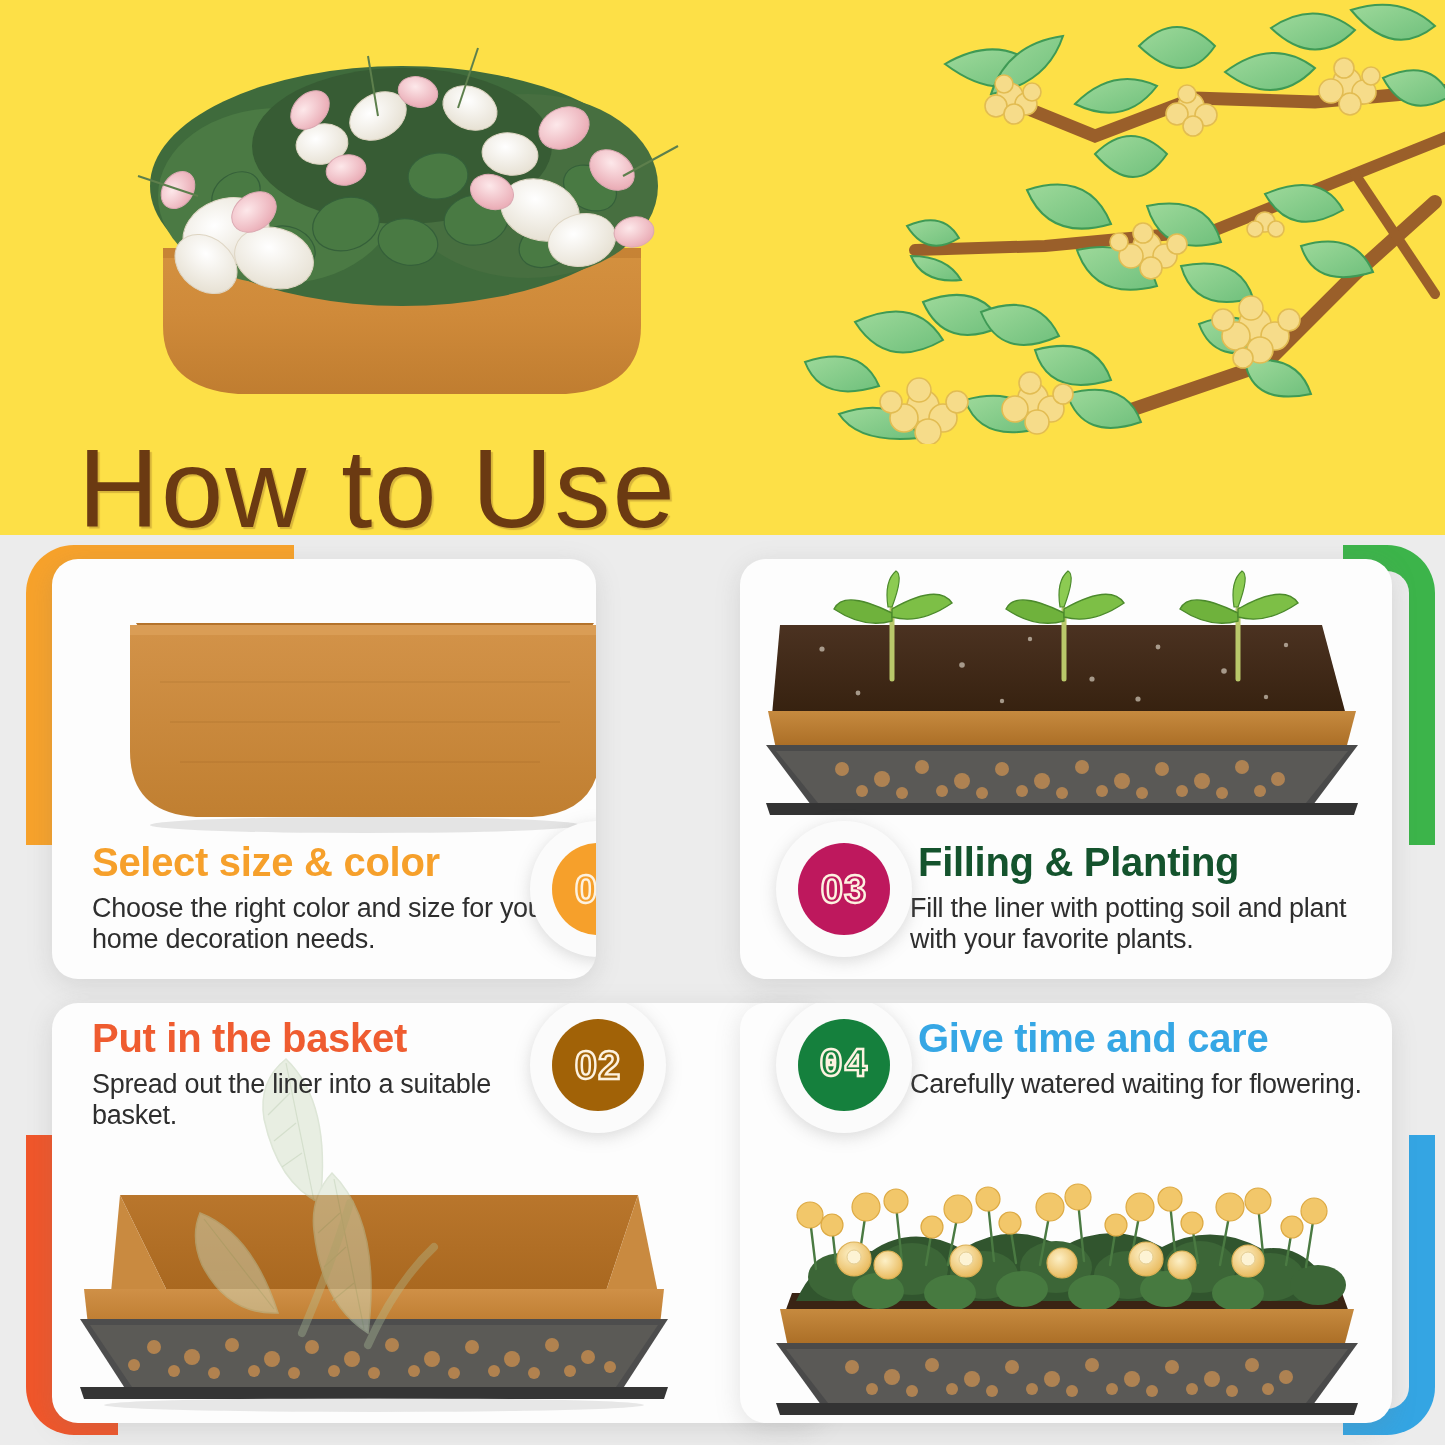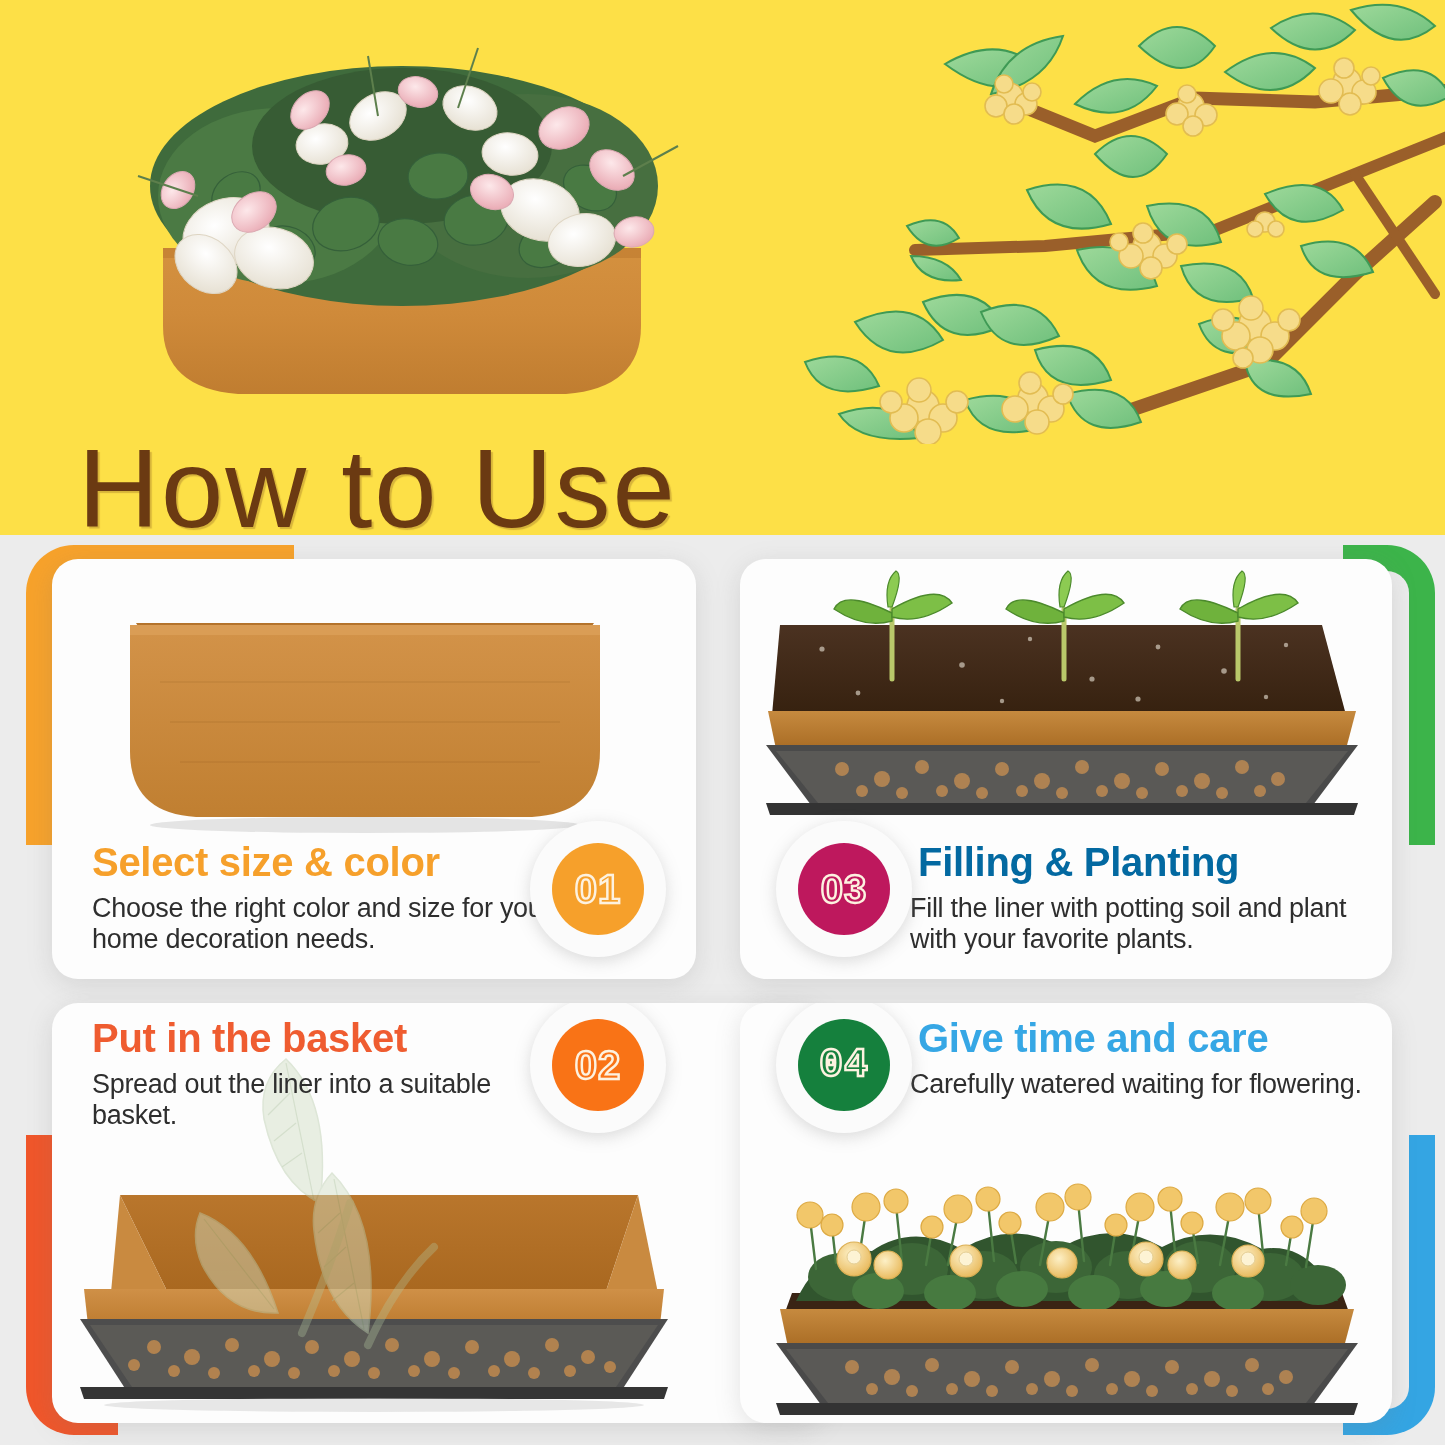--- a/index.html
+++ b/index.html
@@ -106,21 +106,21 @@
 
   
   .card {
     position: absolute;
     background: #fdfdfd;
     border-radius: 26px;
     box-shadow: 0 6px 26px rgba(120,120,120,0.20);
     overflow: hidden;
     z-index: 3;
   }
-  .card-1 { left: 52px;  top: 24px;  width: 644px; height: 420px; }
+  .card-1 { left: 52px;  top: 24px;  width: 544px; height: 420px; }
   .card-2 { left: 52px;  top: 468px; width: 772px; height: 420px; }
   .card-3 { left: 740px; top: 24px;  width: 652px; height: 420px; }
   .card-4 { left: 740px; top: 468px; width: 652px; height: 420px; }
 
   .card-img { position: absolute; }
 
   
   .txt { position: absolute; z-index: 4; }
   .heading {
     font-size: 40px;
@@ -132,21 +132,21 @@
   .body {
     font-size: 27px;
     font-weight: normal;
     line-height: 1.14;
     color: #2e2e2e;
     letter-spacing: -0.3px;
   }
 
   .h-orange { color: #f6a02b; }
   .h-red    { color: #ef5c30; }
-  .h-green  { color: #0369a1; }
+  .h-green  { color: #14532d; }
   .h-blue   { color: #36a7e5; }
 
   
   .badge-wrap {
     position: absolute;
     width: 136px; height: 136px;
     border-radius: 50%;
     background: #fbfbfb;
     box-shadow: 0 4px 16px rgba(130,130,130,0.28);
     z-index: 6;
@@ -156,21 +156,21 @@
     width: 92px; height: 92px;
     border-radius: 50%;
     display: flex; align-items: center; justify-content: center;
     font-size: 40px;
     font-weight: bold;
     letter-spacing: 1px;
     color: transparent;
     -webkit-text-stroke: 2.4px #fdf2e0;
   }
   .b-orange { background: #f6a02b; }
-  .b-red    { background: #f97316; }
+  .b-red    { background: #a16207; }
   .b-green  { background: #be185d; }
   .b-blue   { background: #15803d; font-family: Liberation Mono, monospace; }
 
   
   .leaf-wm { position: absolute; left: 130px; top: 30px; width: 330px; height: 320px; opacity: .55; z-index: 1; }
 </style>
 </head>
 <body>
 
 <div class="hero">

